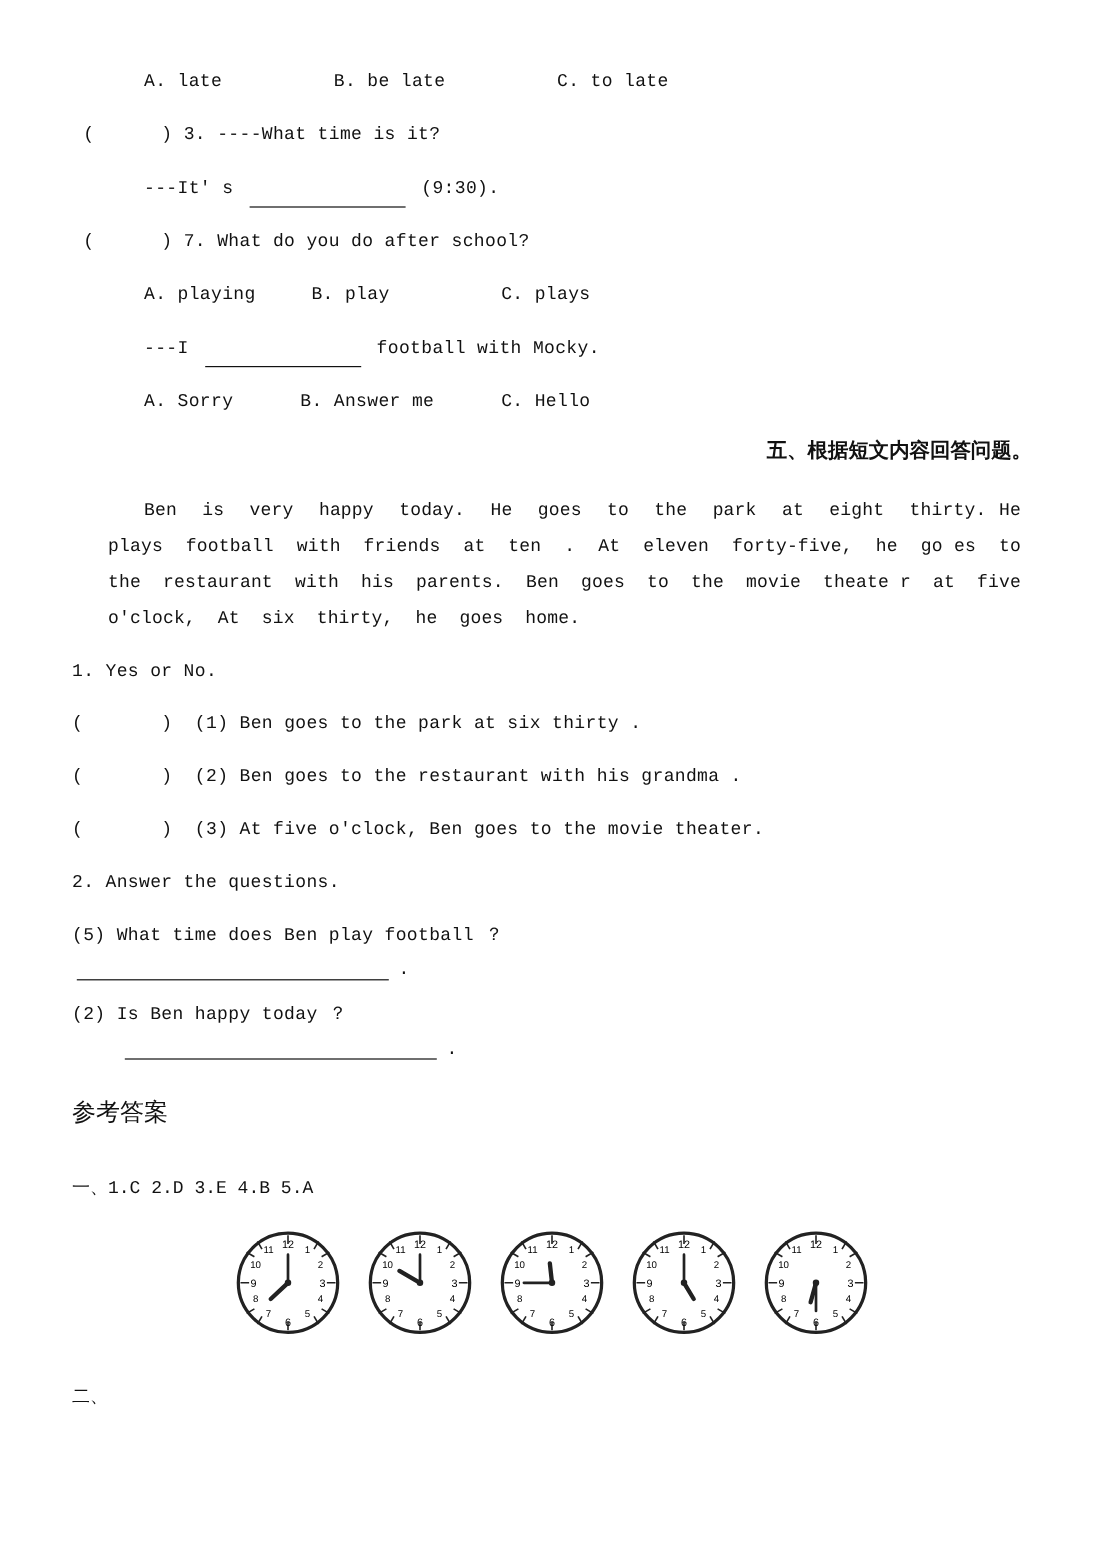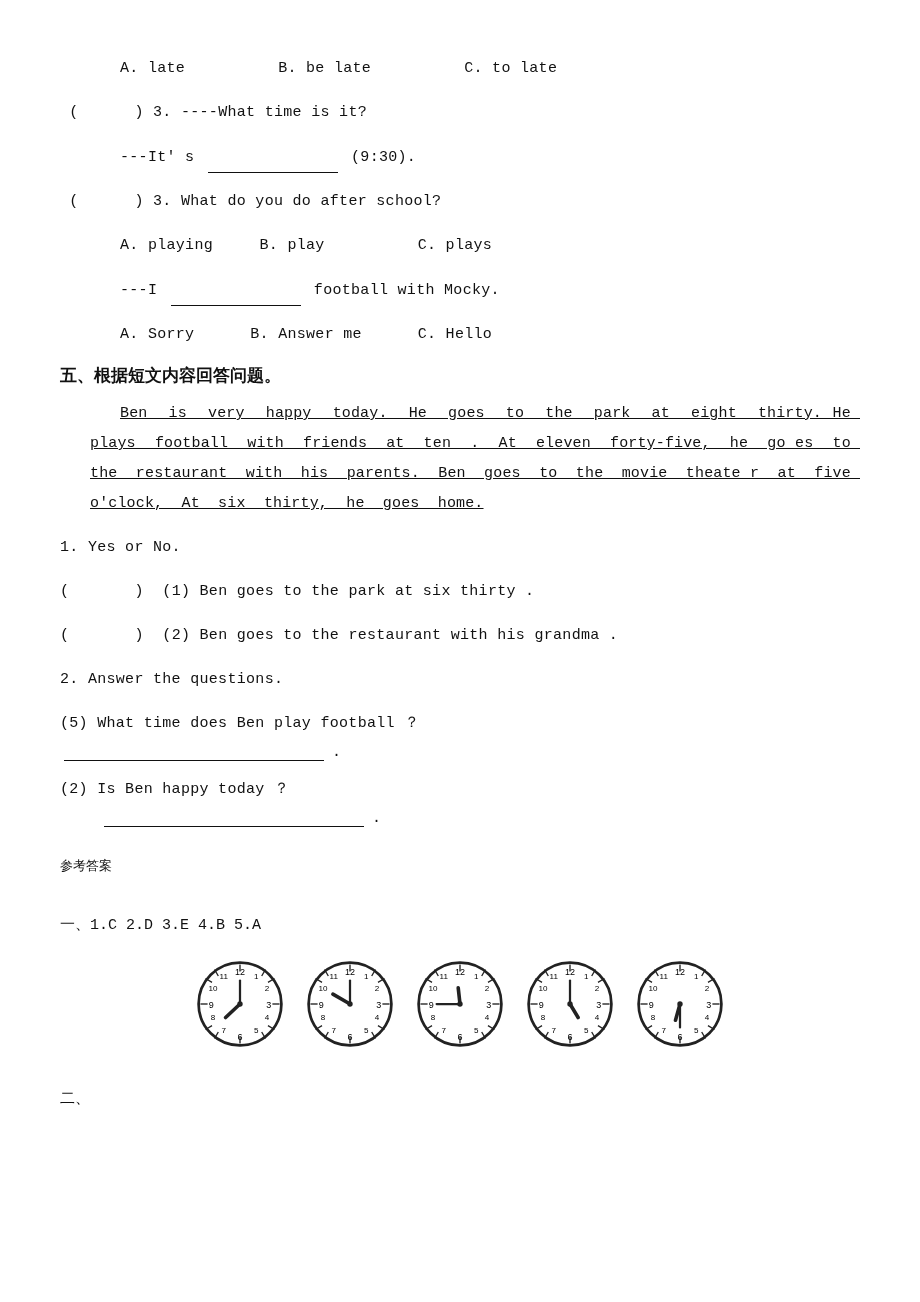--- a/index.html
+++ b/index.html
@@ -53,40 +53,40 @@
     }
     .clock {
       width: 90px;
       height: 90px;
     }
     .answer-section {
       margin-top: 30px;
     }
     .answer-title {
       font-family: SimSun, serif;
-      font-size: 13px;
+      font-size: 20px;
       margin-bottom: 8px;
     }
     .answer-line {
       line-height: 2;
       margin-bottom: 4px;
       margin-top: 36px;
     }
     .section-5-header {
       font-family: SimSun, serif;
       font-size: 17px;
       font-weight: bold;
-      margin: 14px 0 12px 0;
+      margin: 14px 0 24px 0;
+      text-align: right;
     }
     .passage {
       text-align: justify;
       line-height: 2;
       margin-bottom: 8px;
       letter-spacing: 0.01em;
-      text-decoration: underline;
     }
     .dot-after { margin-left: 4px; }
   </style>
 </head>
 <body>
 
 <div class="section">
   <div class="line indent1">
     <span>A. late</span>
     &nbsp;&nbsp;&nbsp;&nbsp;&nbsp;&nbsp;&nbsp;&nbsp;
@@ -108,21 +108,21 @@
     <span class="blank">&nbsp;</span>
     <span>(9:30).</span>
   </div>
 </div>
 
 <div class="section">
   <div class="line">
     <span class="paren">&nbsp;(</span>
     &nbsp;&nbsp;&nbsp;&nbsp;
     <span class="paren">)</span>
-    <span> 3. What do you do after school?</span>
+    <span> 7. What do you do after school?</span>
   </div>
   <div class="line indent1">
     <span>A. playing</span>
     &nbsp;&nbsp;&nbsp;
     <span>B. play</span>
     &nbsp;&nbsp;&nbsp;&nbsp;&nbsp;&nbsp;&nbsp;&nbsp;
     <span>C. plays</span>
   </div>
   <div class="line indent1">
     <span>---I</span>
@@ -159,20 +159,26 @@
     &nbsp;&nbsp;&nbsp;&nbsp;&nbsp;
     <span>)</span>
     <span>&nbsp;(1) Ben  goes  to  the  park  at  six  thirty  .</span>
   </div>
   <div class="line">
     <span>(</span>
     &nbsp;&nbsp;&nbsp;&nbsp;&nbsp;
     <span>)</span>
     <span>&nbsp;(2) Ben  goes  to  the  restaurant  with  his  grandma  .</span>
   </div>
+  <div class="line">
+    <span>(</span>
+    &nbsp;&nbsp;&nbsp;&nbsp;&nbsp;
+    <span>)</span>
+    <span>&nbsp;(3) At  five  o'clock,  Ben  goes  to  the  movie  theater.</span>
+  </div>
 </div>
 
 <div class="section">
   <div class="line">2.  Answer  the  questions.</div>
   <div class="line">
     <span>(5)  What  time  does  Ben  play  football  ？</span>
   </div>
   <div style="display:flex; align-items:flex-end; margin-bottom:10px; margin-top:4px;">
     <span class="blank-short">&nbsp;</span>
     <span class="dot-after">.</span>

